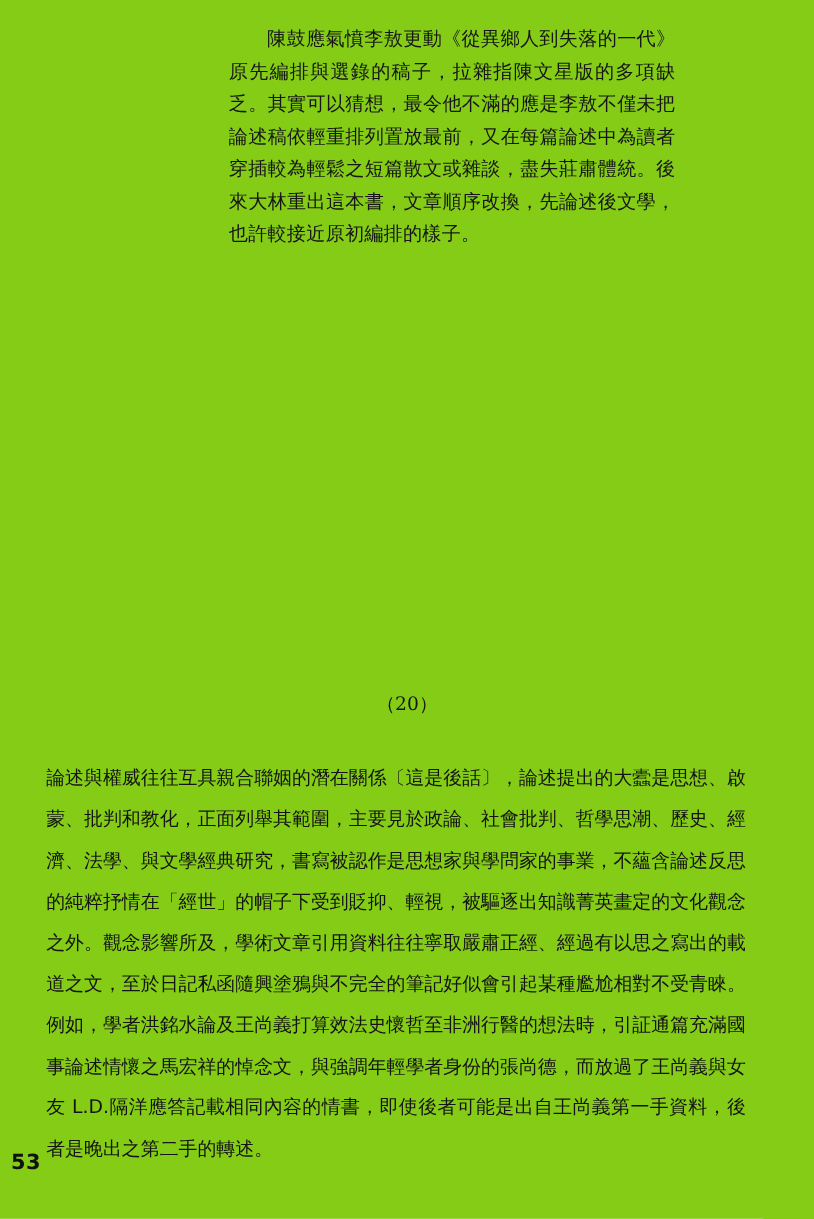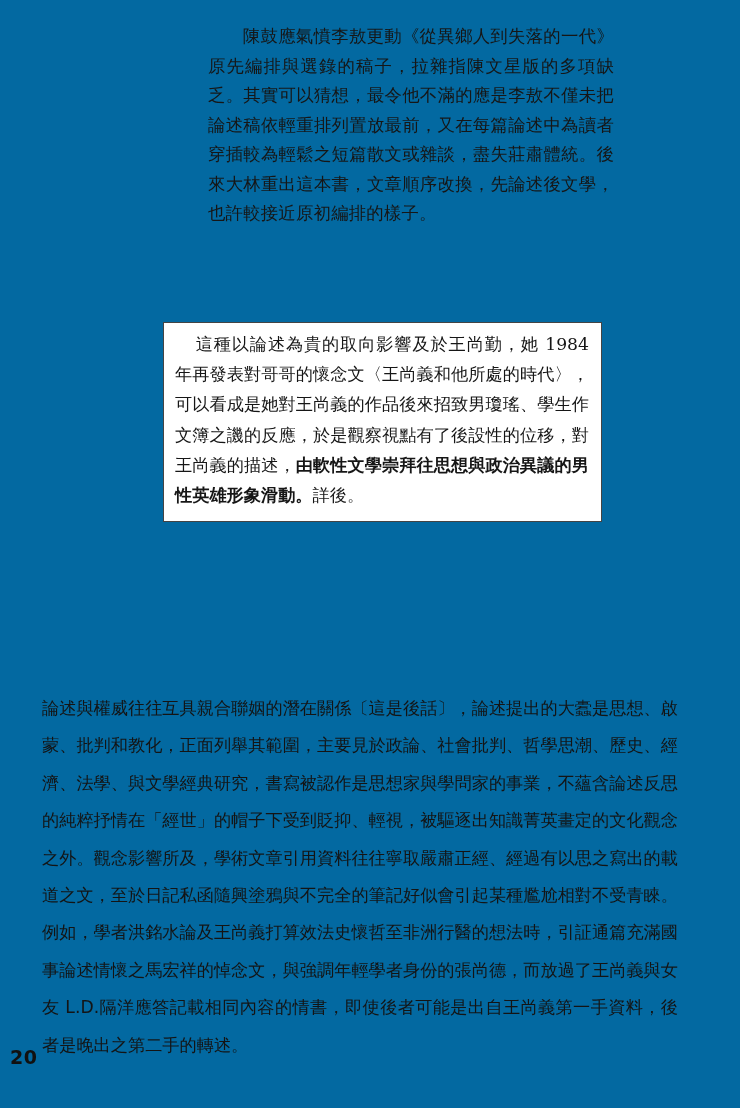--- a/index.html
+++ b/index.html
@@ -14,21 +14,21 @@
     font-family: "DejaVu Serif", serif;
     color: #1a1a1a;
     overflow: hidden;
   }
 
   .page {
     position: absolute;
     inset: 0;
     width: 740px;
     height: 1108px;
-    background: #0369a1;
+    background: #84cc16;
   }
 
   
   .top-para {
     position: absolute;
     left: 208px;
     top: 22px;
     width: 406px;
     font-family: "DejaVu Serif", serif;
     font-size: 17.4px;
@@ -125,24 +125,22 @@
     letter-spacing: 0.5px;
   }
 </style>
 </head>
 <body>
 
 <div class="page">
 
   <div class="top-para">陳鼓應氣憤李敖更動《從異鄉人到失落的一代》原先編排與選錄的稿子，拉雜指陳文星版的多項缺乏。其實可以猜想，最令他不滿的應是李敖不僅未把論述稿依輕重排列置放最前，又在每篇論述中為讀者穿插較為輕鬆之短篇散文或雜談，盡失莊肅體統。後來大林重出這本書，文章順序改換，先論述後文學，也許較接近原初編排的樣子。</div>
 
-  <div class="quote-box">
-    <div class="quote-inner"><span>這種以論述為貴的取向影響及於王尚勤，她 1984 年再發表對哥哥的懷念文〈王尚義和他所處的時代〉，可以看成是她對王尚義的作品後來招致男瓊瑤、學生作文簿之譏的反應，於是觀察視點有了後設性的位移，對王尚義的描述，</span><b>由軟性文學崇拜往思想與政治異議的男性英雄形象滑動。</b><span>詳後。</span></div>
-  </div>
 
+  <div class="section-marker">（20）</div>
 
   <div class="main-body">
     <span class="indent">論述與權威往往互具親合聯姻的潛在關係〔這是後話〕，論述提出的大蠹是思想、啟蒙、批判和教化，正面列舉其範圍，主要見於政論、社會批判、哲學思潮、歷史、經濟、法學、與文學經典研究，書寫被認作是思想家與學問家的事業，不蘊含論述反思的純粹抒情在「經世」的帽子下受到貶抑、輕視，被驅逐出知識菁英畫定的文化觀念之外。觀念影響所及，學術文章引用資料往往寧取嚴肅正經、經過有以思之寫出的載道之文，至於日記私函隨興塗鴉與不完全的筆記好似會引起某種尷尬相對不受青睞。例如，學者洪銘水論及王尚義打算效法史懷哲至非洲行醫的想法時，引証通篇充滿國事論述情懷之馬宏祥的悼念文，與強調年輕學者身份的張尚德，而放過了王尚義與女友 L.D.隔洋應答記載相同內容的情書，即使後者可能是出自王尚義第一手資料，後者是晚出之第二手的轉述。</span>
   </div>
 
-  <div class="page-number">20</div>
+  <div class="page-number">53</div>
 
 </div>
 
 </body></html>

